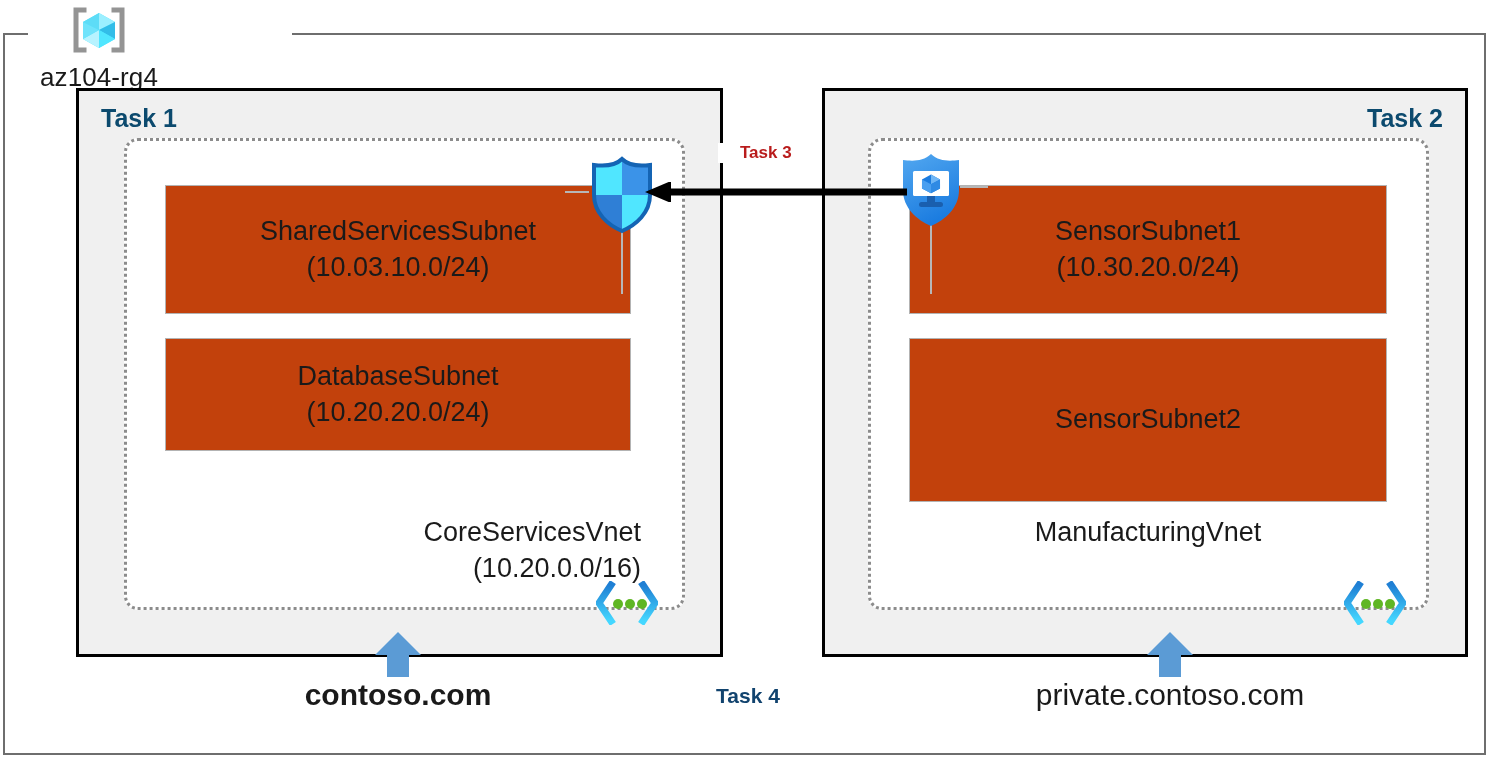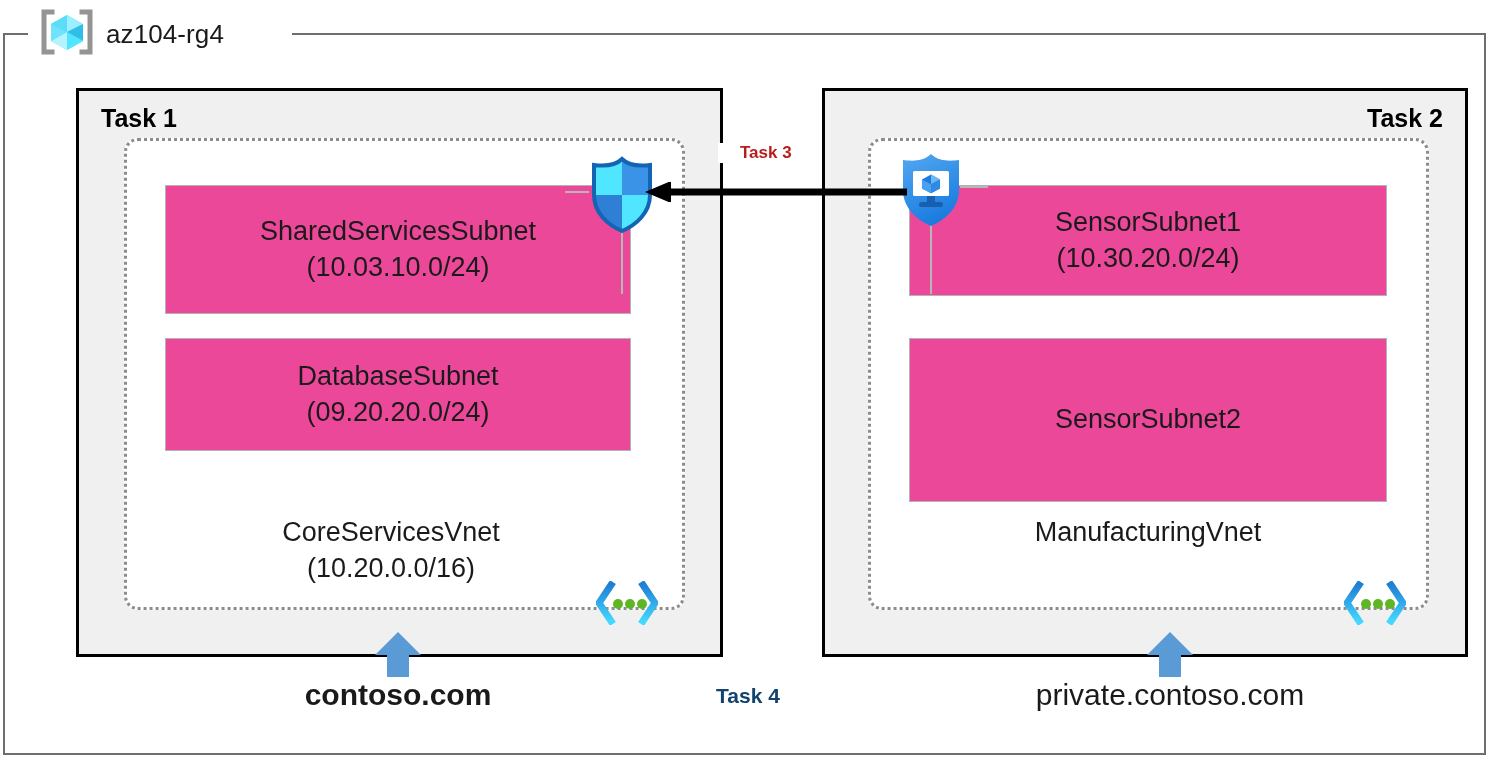--- a/index.html
+++ b/index.html
@@ -38,21 +38,22 @@
     height: 24px;
     background: #ffffff;
   }
   .rg-title-wrap {
     position: absolute;
     left: 40px;
     top: 6px;
     height: 56px;
     display: flex;
     align-items: center;
-    gap: 12px;
+    gap: 4px;
+    flex-direction: column;
   }
   .rg-title-text {
     font-size: 26px;
     color: #1a1a1a;
     letter-spacing: 0.1px;
     white-space: nowrap;
   }
 
   
   .task-panel {
@@ -62,71 +63,71 @@
     box-sizing: border-box;
   }
   #panel-task1 { left: 76px;  top: 88px; width: 647px; height: 569px; }
   #panel-task2 { left: 822px; top: 88px; width: 646px; height: 569px; }
 
   .task-label {
     position: absolute;
     top: 13px;
     font-size: 25px;
     font-weight: bold;
-    color: #000000;
+    color: #0c4a6e;
     white-space: nowrap;
   }
   .task-label.left  { left: 22px; }
   .task-label.right { right: 22px; }
 
   
   .vnet-box {
     position: absolute;
     background: #ffffff;
     border: 3px dotted #8c8c8c;
     border-radius: 14px;
     box-sizing: border-box;
   }
   #vnet-core   { left: 124px;  top: 138px; width: 561px; height: 472px; }
   #vnet-manuf  { left: 868px;  top: 138px; width: 561px; height: 472px; }
 
   
   .subnet-box {
     position: absolute;
-    background: #ec4899;
+    background: #c2410c;
     border: 1px solid #b3b3b3;
     box-sizing: border-box;
     display: flex;
     flex-direction: column;
     align-items: center;
     justify-content: center;
     line-height: 1.32;
   }
   .subnet-name, .subnet-cidr {
     font-size: 27px;
     color: #1a1a1a;
     white-space: nowrap;
   }
   #subnet-shared    { left: 165px;  top: 185px; width: 466px; height: 129px; }
   #subnet-database  { left: 165px;  top: 338px; width: 466px; height: 113px; }
-  #subnet-sensor1   { left: 909px;  top: 185px; width: 478px; height: 111px; }
+  #subnet-sensor1   { left: 909px;  top: 185px; width: 478px; height: 129px; }
   #subnet-sensor2   { left: 909px;  top: 338px; width: 478px; height: 164px; }
 
   
   .vnet-caption {
     position: absolute;
     text-align: center;
     line-height: 1.32;
   }
   .vnet-caption div {
     font-size: 27px;
     color: #1a1a1a;
     white-space: nowrap;
   }
-  #caption-core  { left: 158px; top: 515px; width: 466px; }
+  #caption-core  { left: 175px; top: 515px; width: 466px; text-align: right; }
   #caption-manuf { left: 909px; top: 515px; width: 478px; }
 
   
   .vnet-icon {
     position: absolute;
     width: 62px;
     height: 44px;
   }
   #vnet-icon-core  { left: 596px;  top: 581px; }
   #vnet-icon-manuf { left: 1344px; top: 581px; }
@@ -237,21 +238,21 @@
 
   <div class="vnet-box" id="vnet-core"></div>
 
   <div class="subnet-box" id="subnet-shared">
     <div class="subnet-name">SharedServicesSubnet</div>
     <div class="subnet-cidr">(10.03.10.0/24)</div>
   </div>
 
   <div class="subnet-box" id="subnet-database">
     <div class="subnet-name">DatabaseSubnet</div>
-    <div class="subnet-cidr">(09.20.20.0/24)</div>
+    <div class="subnet-cidr">(10.20.20.0/24)</div>
   </div>
 
   <div class="vnet-caption" id="caption-core">
     <div>CoreServicesVnet</div>
     <div>(10.20.0.0/16)</div>
   </div>
 
   <span class="vnet-icon" id="vnet-icon-core">
     <svg width="62" height="44" viewBox="0 0 62 44" xmlns="http://www.w3.org/2000/svg">
       <defs>

